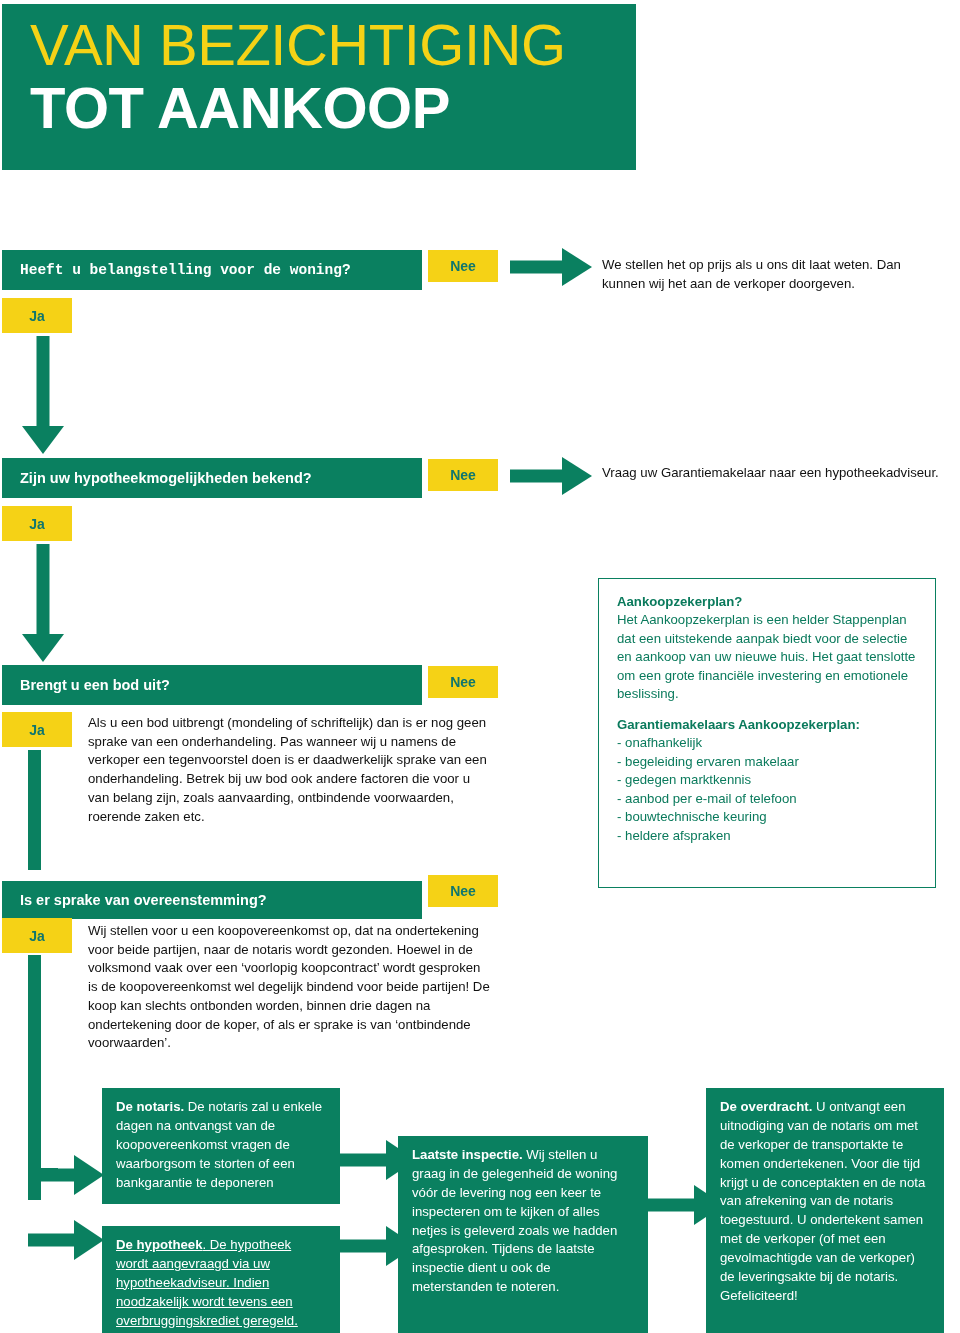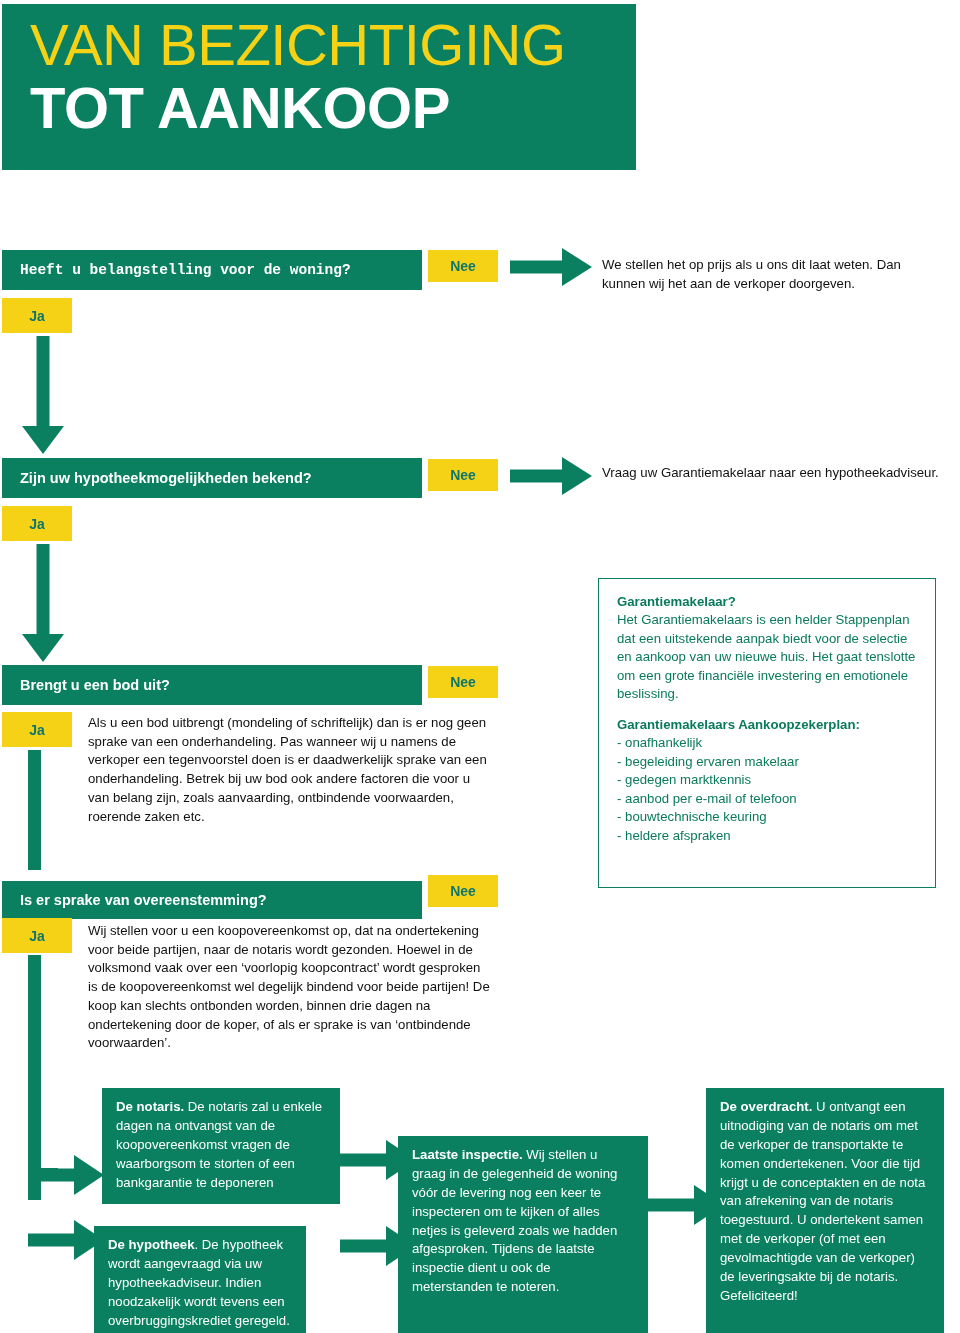--- a/index.html
+++ b/index.html
@@ -186,38 +186,38 @@
     <div class="shaft" style="width:46px; height:13px;"></div>
     <div class="head" style="border-width:20px 0 20px 30px;"></div>
   </div>
 
   <div class="arrow-r" style="left:28px; top:1220px; width:76px; height:40px;">
     <div class="shaft" style="width:46px; height:13px;"></div>
     <div class="head" style="border-width:20px 0 20px 30px;"></div>
   </div>
 
   <div class="infobox">
-    <div class="ttl">Garantiemakelaar?</div>
-    <div class="para">Het Garantiemakelaars is een helder Stappenplan dat een uitstekende aanpak biedt voor de selectie en aankoop van uw nieuwe huis. Het gaat tenslotte om een grote financiële investering en emotionele beslissing.</div>
+    <div class="ttl">Aankoopzekerplan?</div>
+    <div class="para">Het Aankoopzekerplan is een helder Stappenplan dat een uitstekende aanpak biedt voor de selectie en aankoop van uw nieuwe huis. Het gaat tenslotte om een grote financiële investering en emotionele beslissing.</div>
     <div class="ttl">Garantiemakelaars Aankoopzekerplan:</div>
     <ul>
       <li>- onafhankelijk</li>
       <li>- begeleiding ervaren makelaar</li>
       <li>- gedegen marktkennis</li>
       <li>- aanbod per e-mail of telefoon</li>
       <li>- bouwtechnische keuring</li>
       <li>- heldere afspraken</li>
     </ul>
   </div>
 
   <div class="card" style="left:102px; top:1088px; width:238px; height:116px;">
     <b>De notaris.</b><span> De notaris zal u enkele dagen na ontvangst van de koopovereenkomst vragen de waarborgsom te storten of een bankgarantie te deponeren</span>
   </div>
 
-  <div class="card" style="left:94px; top:1226px; width:212px; height:107px;">
+  <div class="card" style="left:102px; top:1226px; width:238px; height:107px;text-decoration:underline;">
     <b>De hypotheek</b><span>. De hypotheek wordt aangevraagd via uw hypotheekadviseur. Indien noodzakelijk wordt tevens een overbruggingskrediet geregeld.</span>
   </div>
 
   <div class="arrow-r" style="left:340px; top:1140px; width:76px; height:40px;">
     <div class="shaft" style="width:46px; height:13px;"></div>
     <div class="head" style="border-width:20px 0 20px 30px;"></div>
   </div>
 
   <div class="arrow-r" style="left:340px; top:1226px; width:76px; height:40px;">
     <div class="shaft" style="width:46px; height:13px;"></div>

